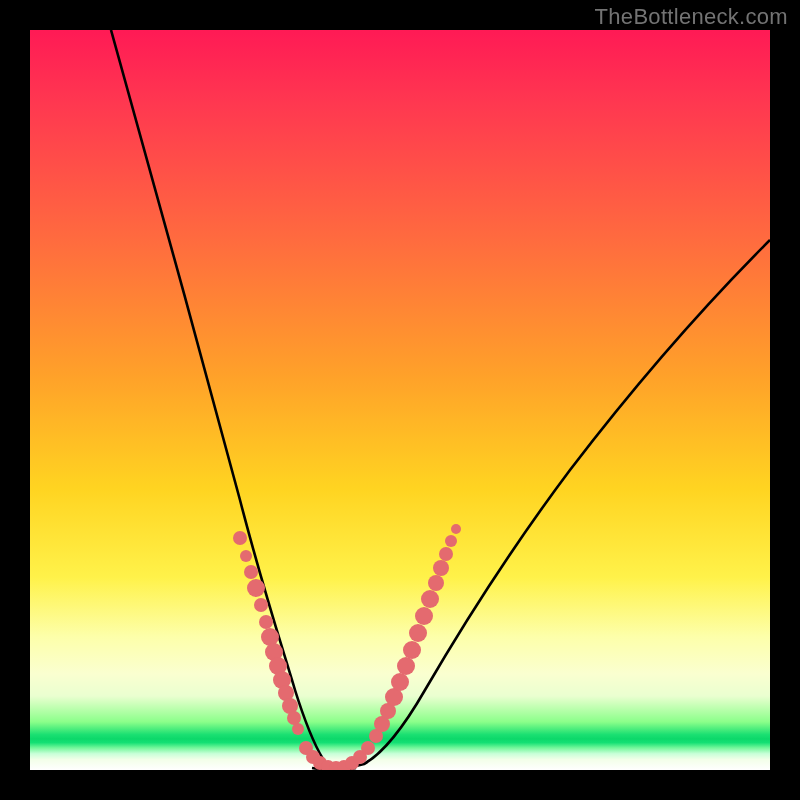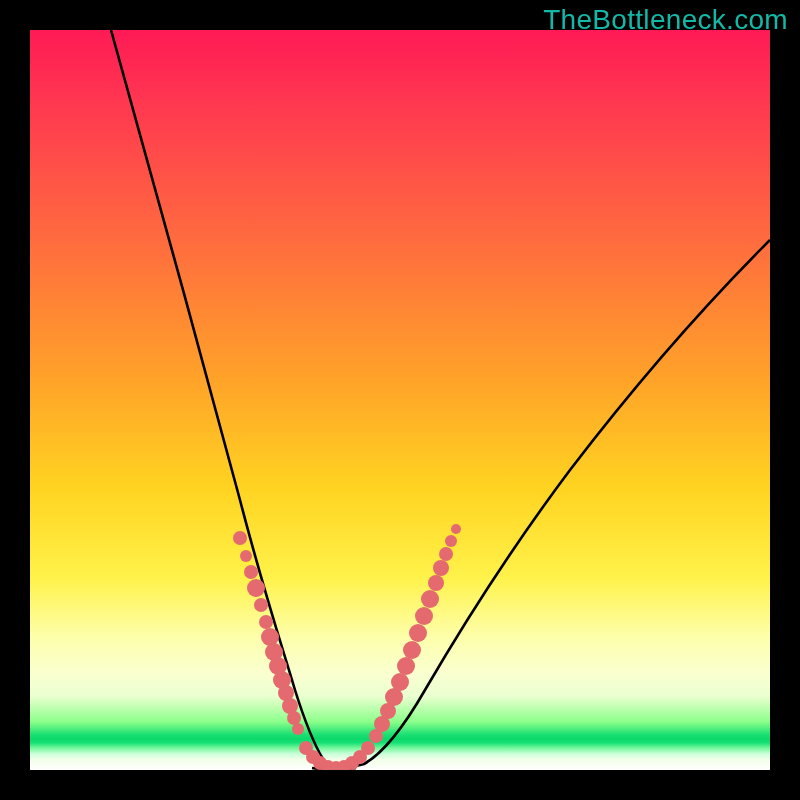--- a/index.html
+++ b/index.html
@@ -13,22 +13,22 @@
   .stage {
     position: relative;
     width: 800px;
     height: 800px;
     background: #000;
   }
   .watermark {
     position: absolute;
     top: 4px;
     right: 12px;
-    color: #14b8a6;
-    font-size: 28px;
+    color: #737373;
+    font-size: 22px;
     font-weight: 500;
     letter-spacing: 0.3px;
     z-index: 10;
   }
   .plot-frame {
     position: absolute;
     left: 30px;
     top: 30px;
     width: 740px;
     height: 740px;

